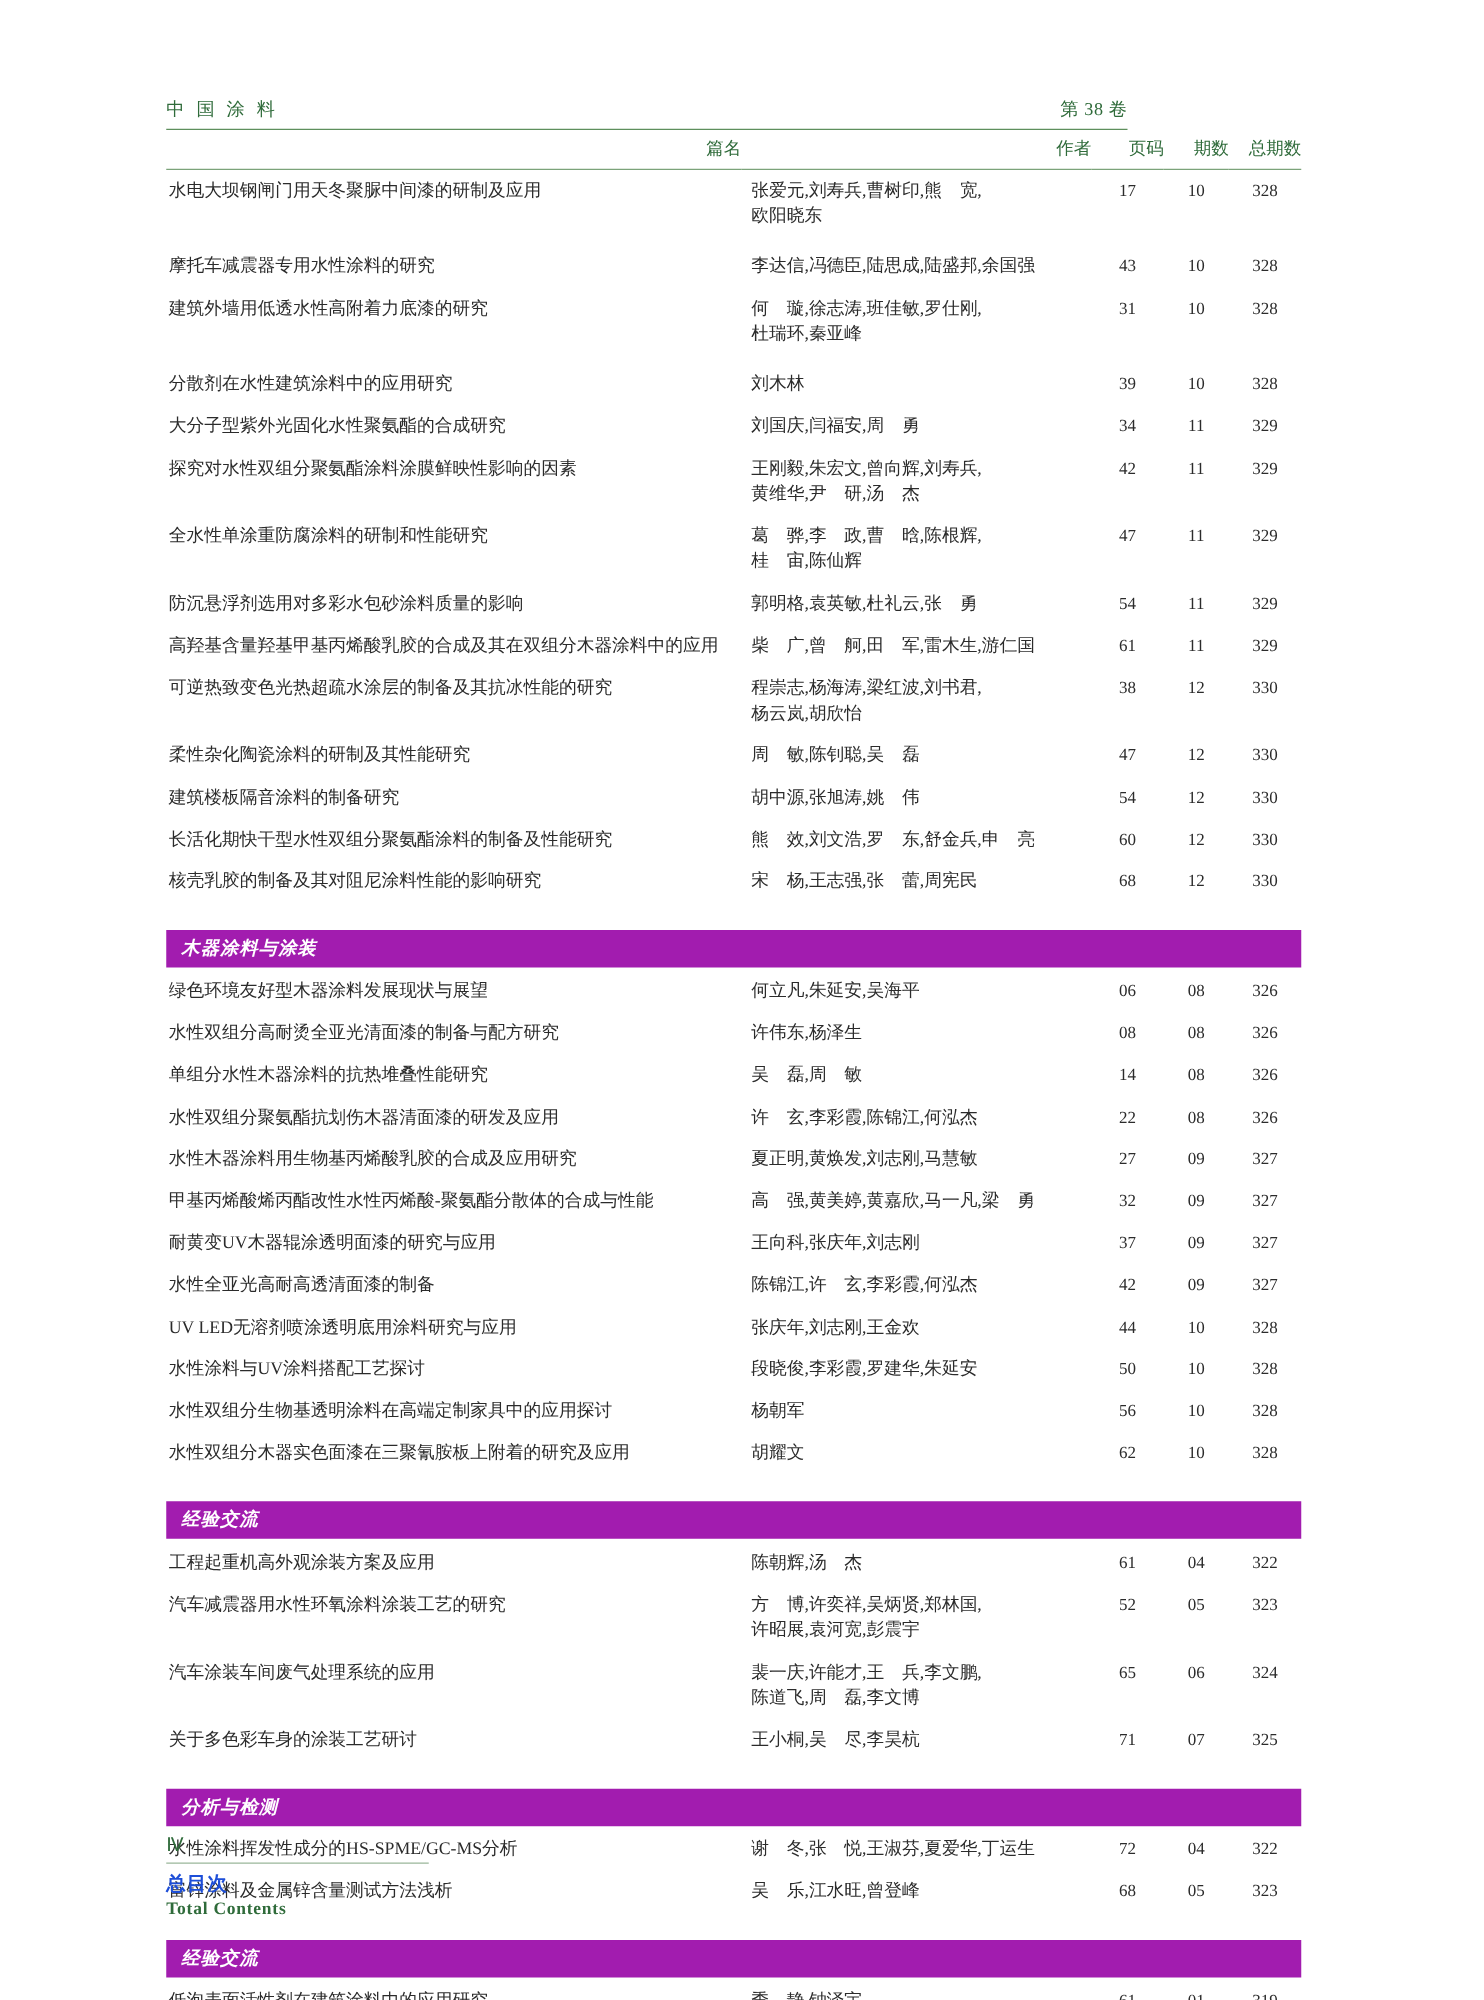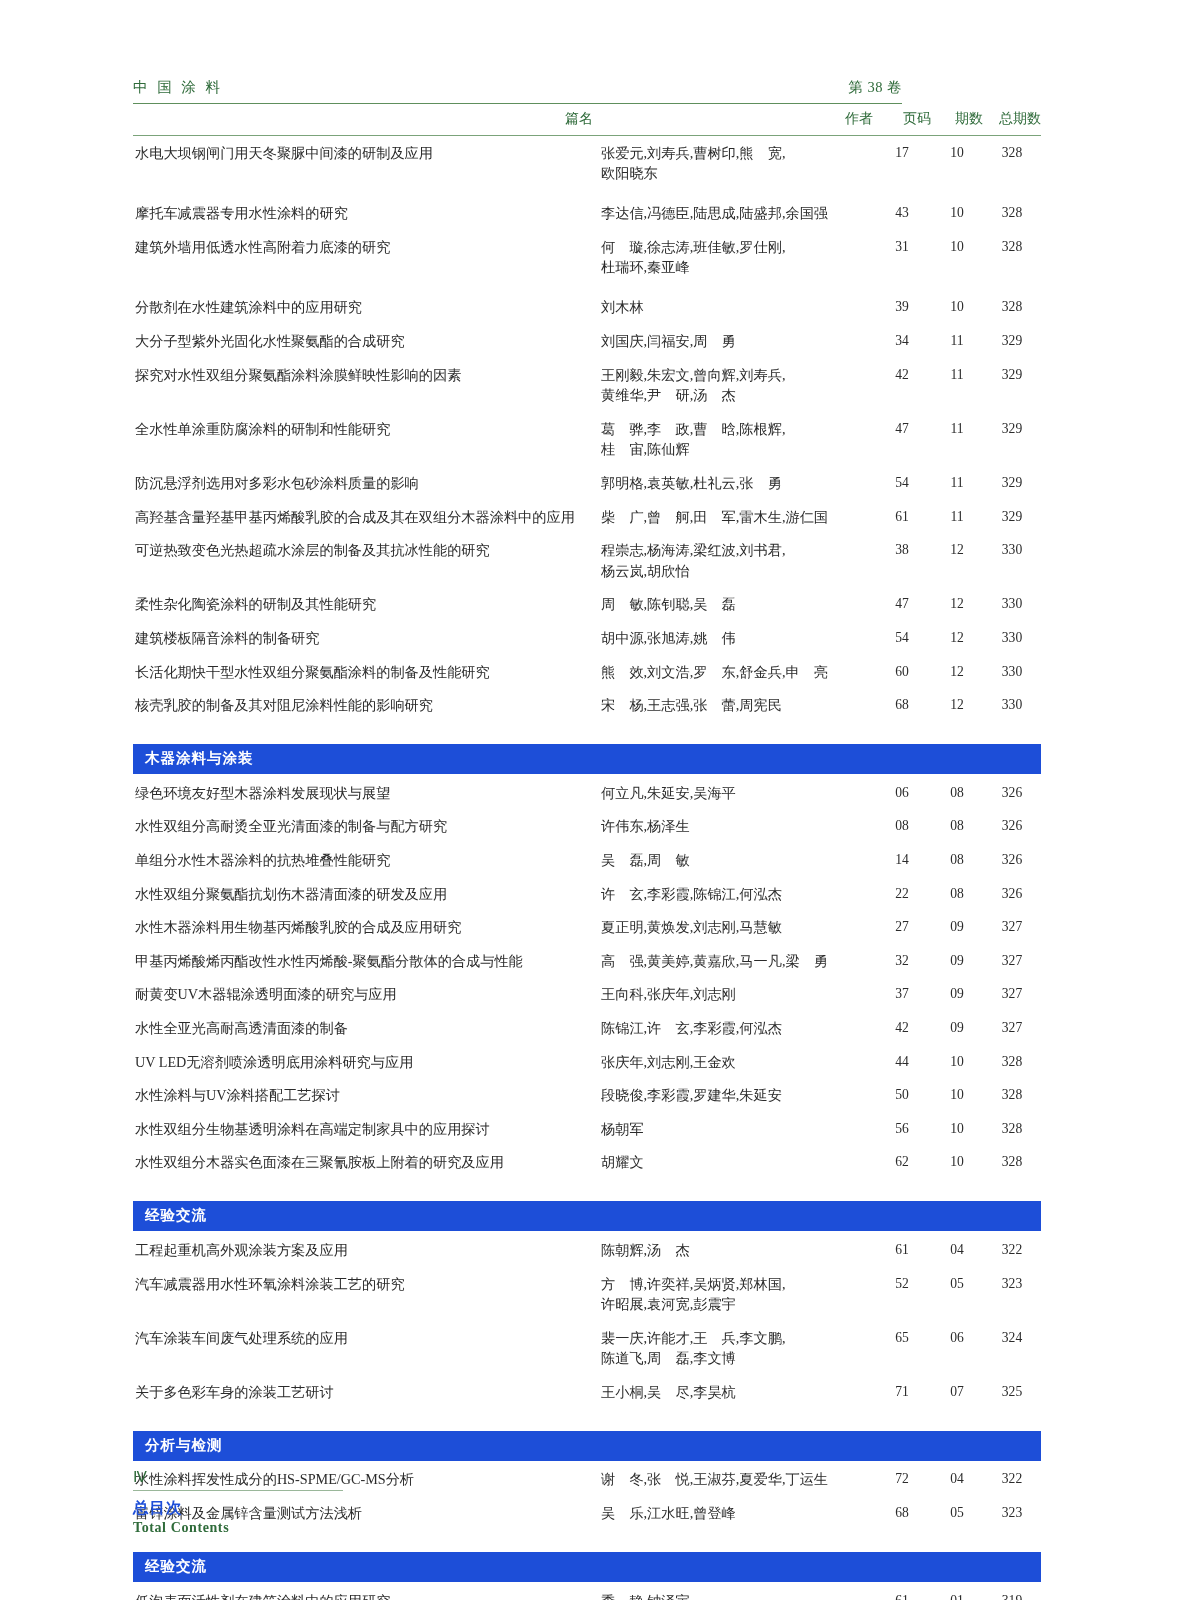--- a/index.html
+++ b/index.html
@@ -71,29 +71,30 @@
   tr.row td.t { padding-left: 2px; }
   tr.row td.a { padding-left: 8px; }
   tr.row td.n {
     text-align: center;
     font-family: "Liberation Serif", serif;
     font-size: 13.6px;
   }
   tr.row.gap td { padding-top: 13px; }
   
   .band {
-    background: #1d4ed8;
+    background: #a21caf;
     color: #ffffff;
     font-size: 14.5px;
     font-weight: bold;
     letter-spacing: 1px;
     padding: 5px 0 6px 12px;
     margin: 22px 0 2px 0;
     width: 100%;
     box-sizing: border-box;
+    font-style: italic;
   }
   .band-wrap { width: 908px; }
   
   .footer {
     position: absolute;
     left: 133px;
     bottom: 62px;
     width: 300px;
   }
   .folio {

